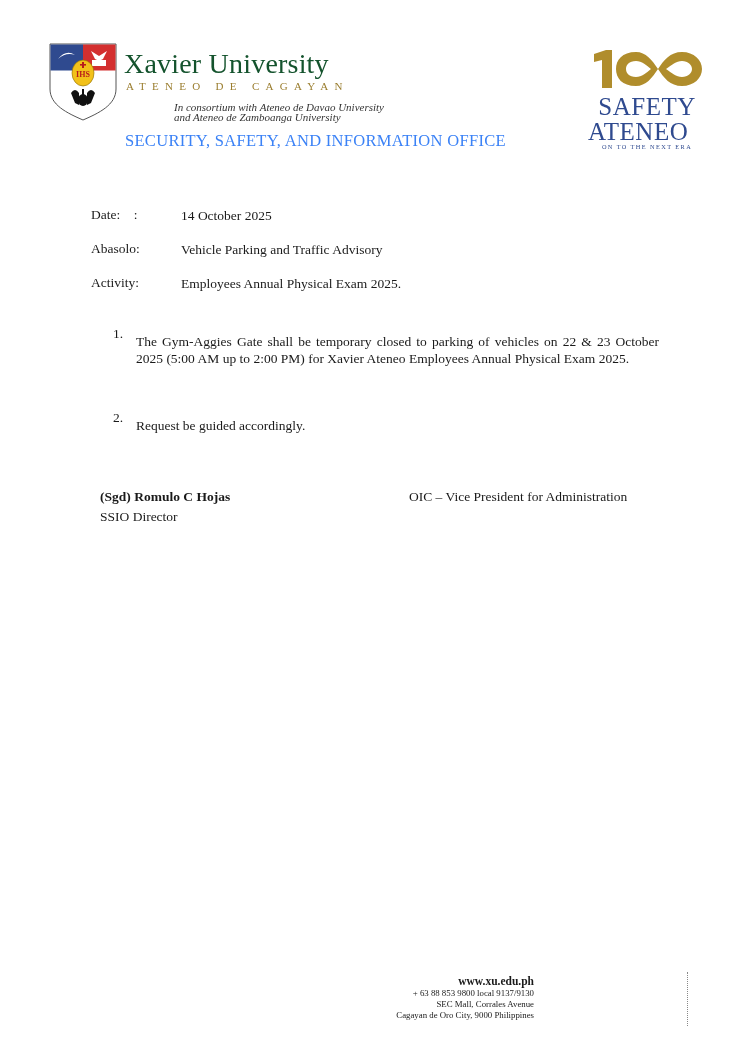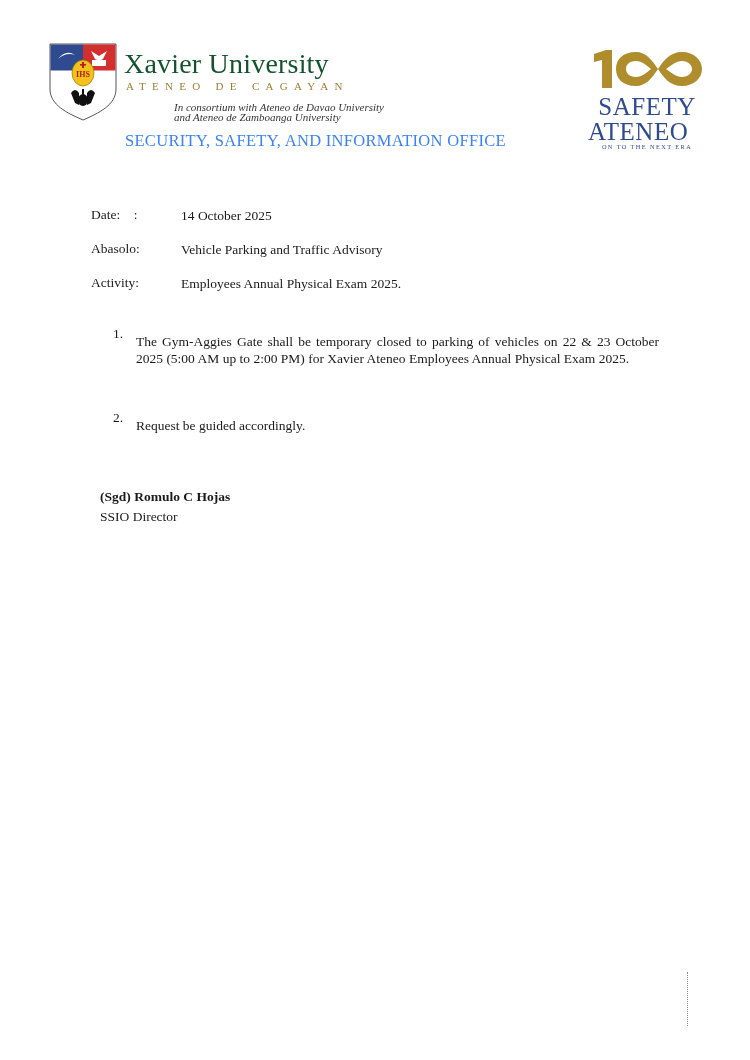--- a/index.html
+++ b/index.html
@@ -100,17 +100,24 @@
   <div class="item" style="top:410px;">
     <span class="item-num">2.</span>
     <div class="item-text">Request be guided accordingly.</div>
   </div>
 
   <div class="sig" style="left:91px;margin-left:9px;">
     <div class="sig-name">(Sgd) Romulo C Hojas</div>
     <div>SSIO Director</div>
   </div>
   <div class="sig" style="left:409px;">
+    <div>OIC – Vice President for Administration</div>
   </div>
 
+  <div class="footer">
+    <div class="web">www.xu.edu.ph</div>
+    <div class="line">+ 63 88 853 9800 local 9137/9130</div>
+    <div class="line">SEC Mall, Corrales Avenue</div>
+    <div class="line">Cagayan de Oro City, 9000 Philippines</div>
+  </div>
   <div class="footer-rule"></div>
 
 </div>
 
 </body></html>

